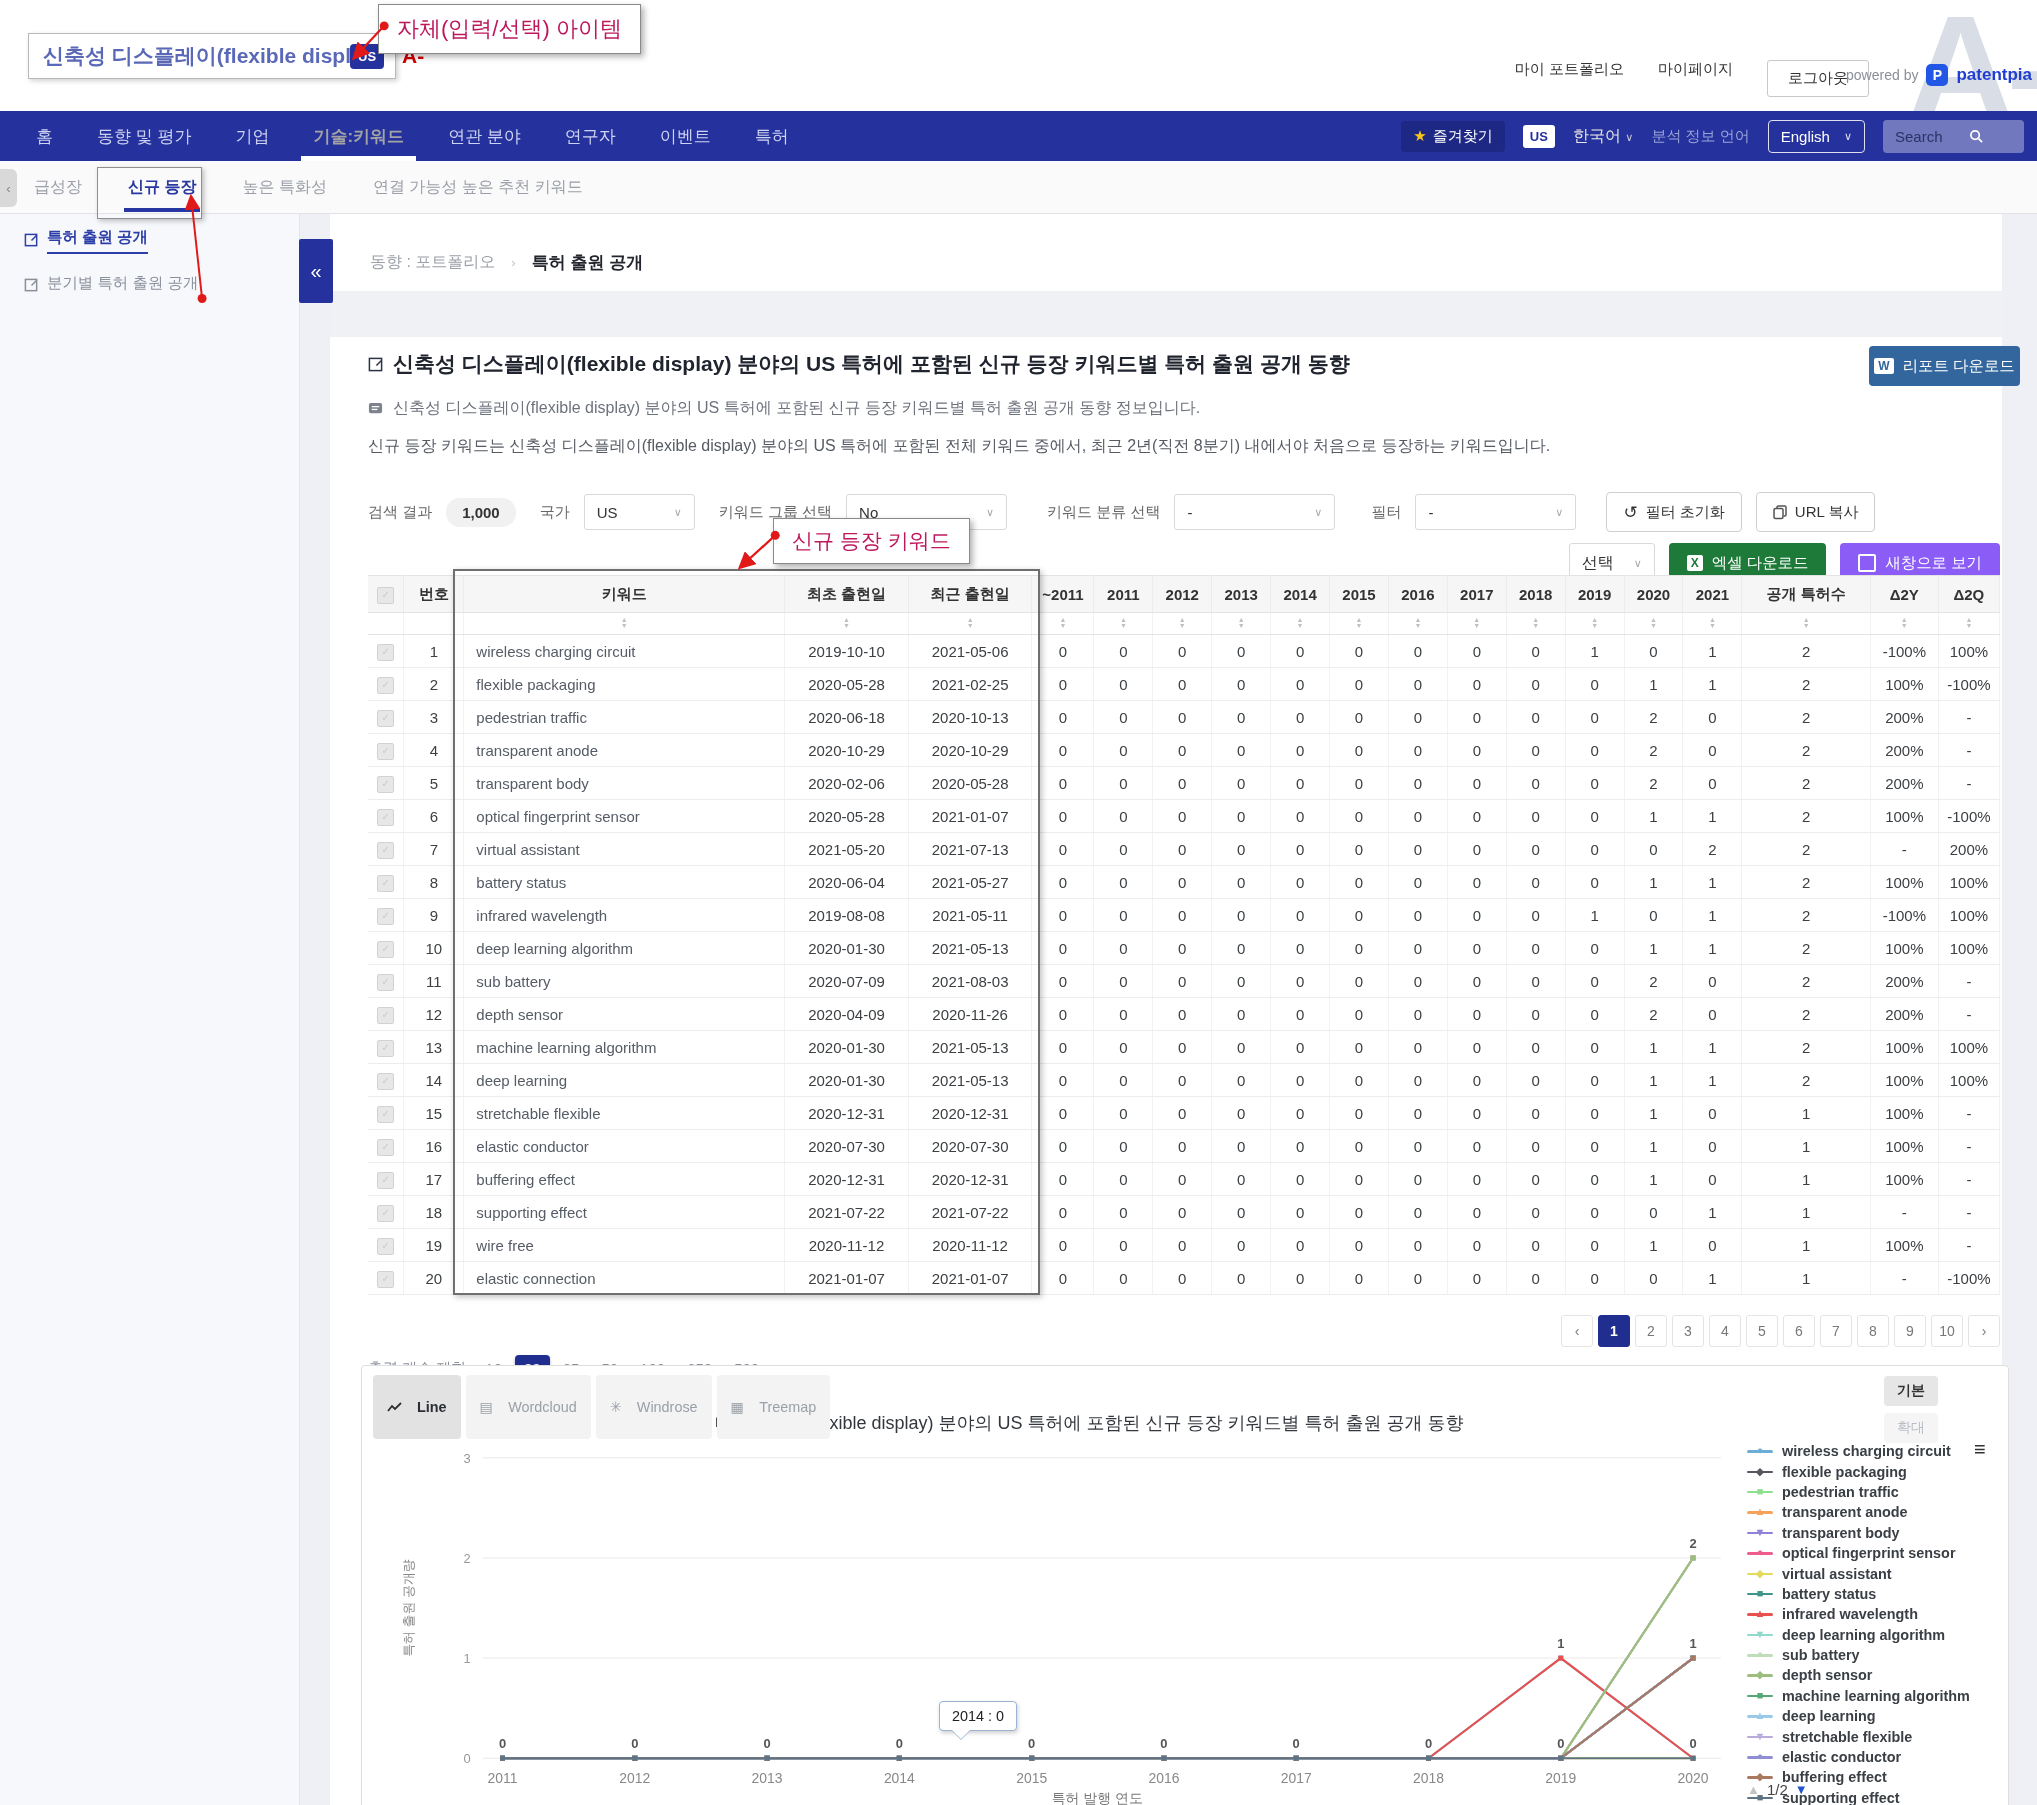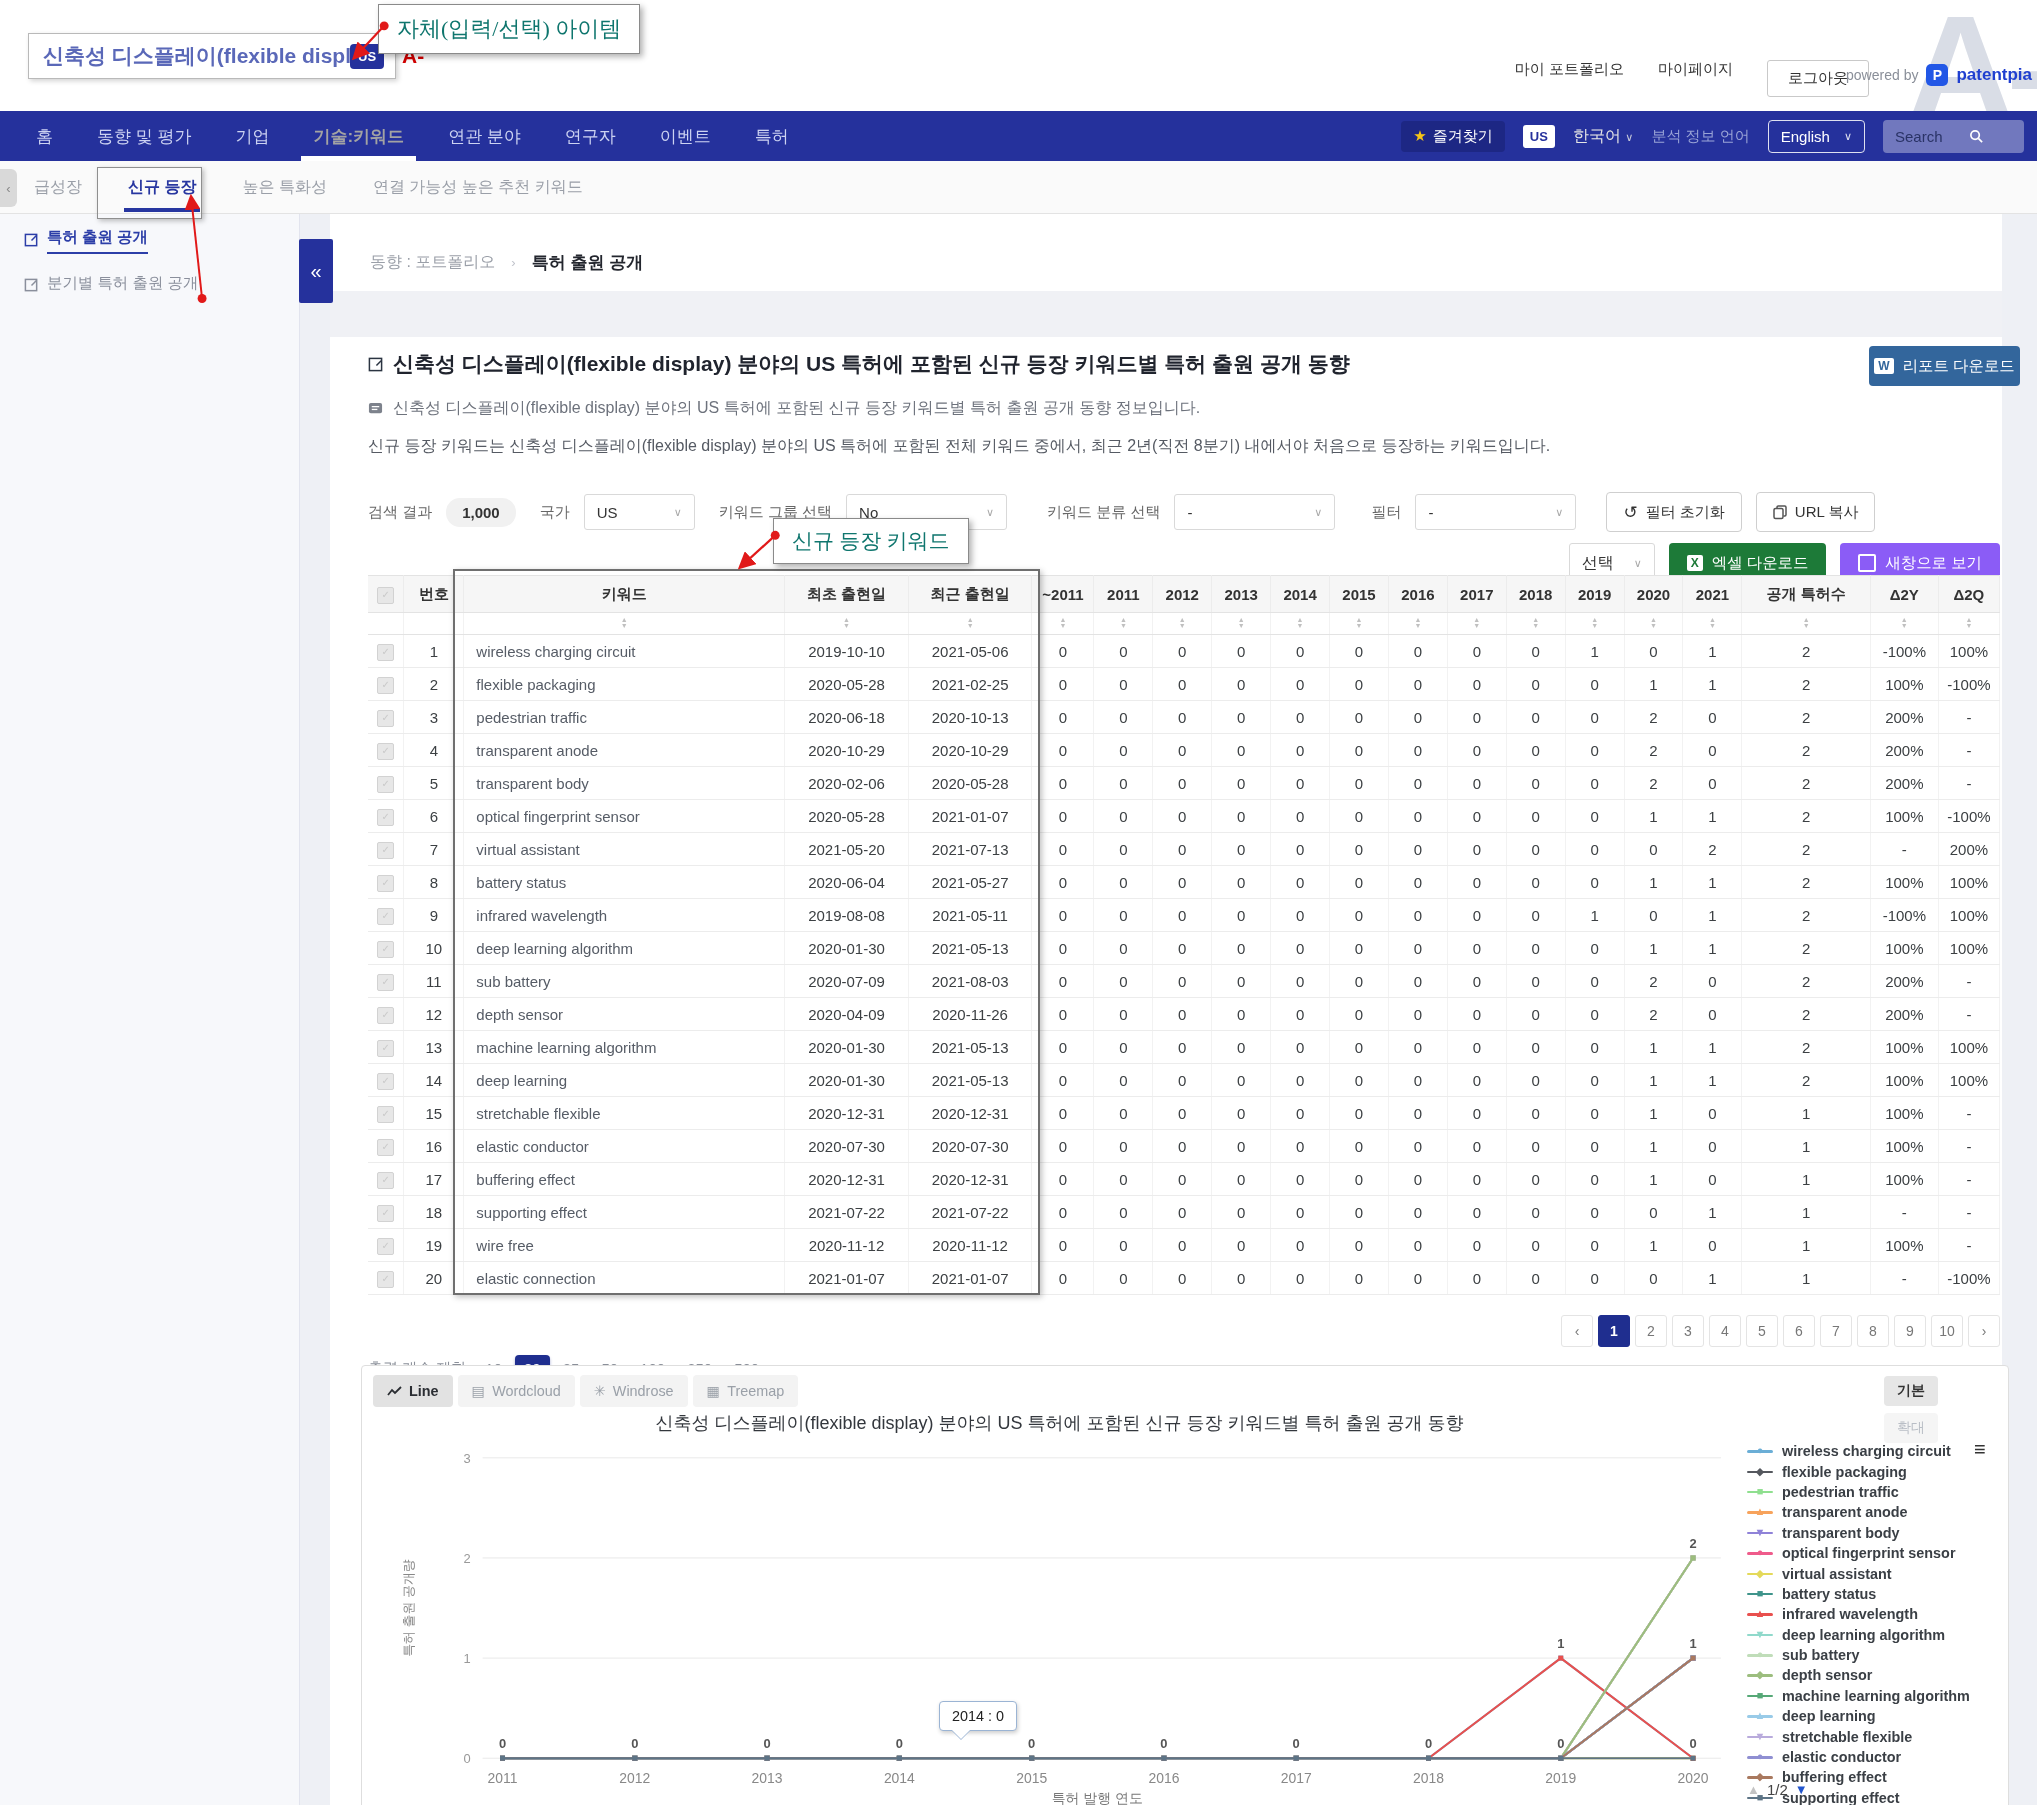--- a/index.html
+++ b/index.html
@@ -8,21 +8,21 @@
   .abs{position:absolute;}
   
   #top-header{left:0;top:0;width:2038px;height:111px;background:#fff;z-index:2;}
   #watermark{right:-10px;top:-18px;font-size:149px;font-weight:bold;color:#d9dde6;letter-spacing:-8px;z-index:0;}
   #kw-box{left:28px;top:33px;border:1px solid #b9b9b9;box-shadow:2px 2px 5px rgba(0,0,0,.18);
           background:#fff;padding:8px 14px;font-size:21px;font-weight:bold;color:#5a68b8;z-index:3;}
   #kw-us{left:350px;top:44px;background:#25319c;color:#fff;font-size:13px;font-weight:bold;
          padding:5px 8px;border-radius:4px;z-index:3;}
   #kw-grade{left:402px;top:44px;color:#d40000;font-size:21px;font-weight:bold;z-index:3;}
   .callout{background:#fff;border:1px solid #8a8a8a;box-shadow:3px 3px 6px rgba(0,0,0,.3);
-           color:#0f766e;z-index:40;white-space:nowrap;font-family:Liberation Serif, serif;}
+           color:#be185d;z-index:40;white-space:nowrap;}
   #callout-item{left:378px;top:4px;padding:9px 18px;font-size:22px;}
   #callout-keyword{left:773px;top:518px;padding:8px 18px;font-size:21px;}
   #hdr-links{right:169px;top:60px;display:flex;align-items:flex-start;gap:34px;font-size:15px;color:#333;z-index:3;}
   #logout-btn{border:1px solid #c9c9c9;border-radius:3px;padding:8px 20px;background:#fff;font-size:15px;color:#333;}
   #powered{right:6px;top:64px;display:flex;align-items:center;gap:8px;font-size:14px;color:#8a8f99;z-index:3;}
   #brand-badge{width:22px;height:22px;border-radius:5px;background:#2257e6;color:#fff;font-weight:bold;
                font-size:14px;display:flex;align-items:center;justify-content:center;}
   #brand-name{color:#1f3fd0;font-weight:bold;font-size:17px;}
   
   #nav{left:0;top:111px;width:2038px;height:50px;background:#25319c;z-index:2;display:flex;align-items:center;}
@@ -105,21 +105,21 @@
   .size-opt{padding:5px 9px;border-radius:4px;color:#8a8f99;cursor:pointer;}
   .size-opt.active{background:#1f2e8f;color:#fff;font-weight:bold;box-shadow:0 2px 3px rgba(31,46,143,.4);}
   #pager{right:38px;top:1315px;display:flex;gap:5px;z-index:2;position:absolute;}
   .pg{min-width:30px;height:30px;border:1px solid #e4e4e4;border-radius:3px;background:#fff;color:#777;
       display:flex;align-items:center;justify-content:center;font-size:14px;}
   .pg.active{background:#1f2e8f;border-color:#1f2e8f;color:#fff;font-weight:bold;}
   
   #chart-panel{left:361px;top:1365px;width:1646px;height:498px;background:#fff;border:1px solid #dedede;
                border-radius:4px;z-index:2;}
   #chart-tabs{left:373px;top:1375px;display:flex;gap:5px;z-index:3;}
-  .ct{height:32px;border-radius:4px;padding:0 14px;display:flex;align-items:center;gap:7px;font-size:14.4px;
+  .ct{height:32px;border-radius:4px;padding:16px 14px;display:flex;align-items:center;gap:15px;font-size:14.4px;
       background:#f3f3f3;color:#9aa0a8;}
   .ct.active{background:#e2e2e2;color:#2b2e33;font-weight:bold;}
   #chart-modes{left:1884px;top:1376px;display:flex;gap:7px;z-index:3;position:absolute;flex-direction:column;}
   .cm{height:30px;border-radius:4px;padding:0 13px;display:flex;align-items:center;font-size:14px;background:#f5f5f5;color:#b9bec6;}
   .cm.active{background:#e6e6e6;color:#333;font-weight:bold;}
   #chart-title{left:383px;top:1411px;width:1353px;text-align:center;font-size:18px;color:#33373d;z-index:2;}
   #chart-wrap{left:383px;top:1437px;width:1353px;height:369px;z-index:2;}
   #legend{left:1747px;top:1441px;width:255px;z-index:3;}
   .lg-item{display:flex;align-items:center;gap:9px;height:20.4px;}
   .lg-mark{position:relative;width:26px;height:12px;flex:0 0 auto;}

